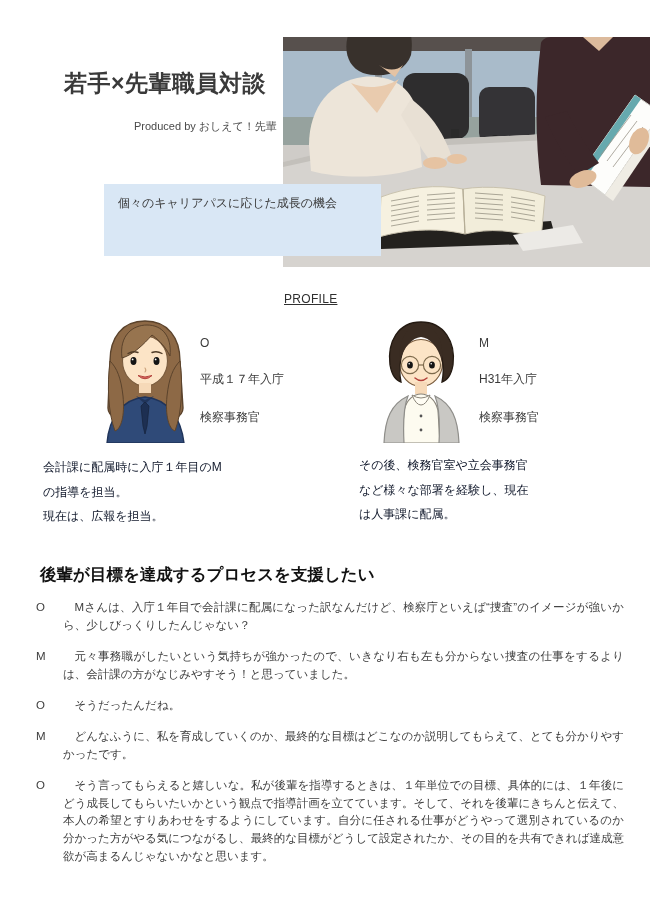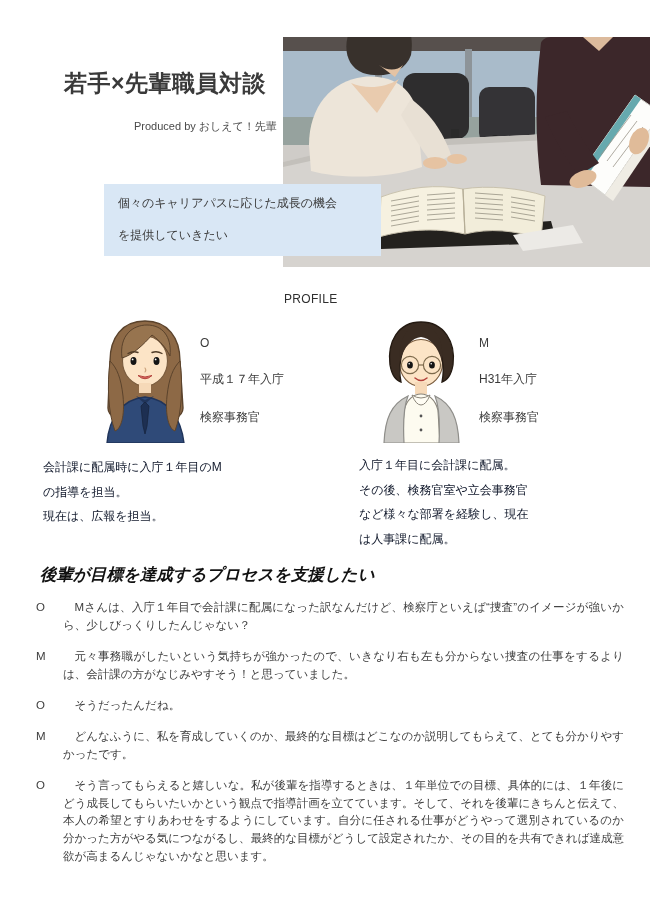--- a/index.html
+++ b/index.html
@@ -41,39 +41,38 @@
     padding:13px 0 0 14px;
     margin-left:24px;
   }
   .quote-box p {
     font-size:12px; color:#3a3a3a; line-height:1;
     margin-bottom:20px; white-space:nowrap;
   }
   
   .profile-heading {
     position:absolute; left:284px; top:292px;
-    font-size:12px; color:#2f2f2f; letter-spacing:0.3px;
+    font-size:12px; color:#2f2f2f; letter-spacing:0.3px;text-decoration:underline;
   }
   .avatar { position:absolute; width:101px; height:127px; z-index:1; }
   .avatar-o { left:95px; top:316px; }
   .avatar-m { left:371px; top:316px; }
   .member-info { position:absolute; top:336px; font-size:12px; color:#3a3a3a; }
   .member-info-o { left:200px; }
   .member-info-m { left:479px; }
   .member-info p { margin-bottom:21px; white-space:nowrap; }
   .bio { position:absolute; font-size:12px; color:#0f172a; line-height:2.05; }
   .bio-o { left:43px; top:455px; width:280px; }
   .bio-m { left:359px; top:453px; width:280px; }
   .bio p { white-space:nowrap; }
   
   .section-heading {
     position:absolute; left:40px; top:564px;
     font-size:16.5px; font-weight:bold; color:#111111;
     white-space:nowrap;
-    font-style:italic;
   }
   .dialogue {
     position:absolute; left:36px; top:599px; width:588px;
     font-size:11.5px; line-height:1.56; color:#3d3d3d;
   }
   .turn { display:flex; margin-bottom:13px; }
   .turn .spk { width:27px; flex:0 0 27px; }
   .turn .txt { flex:1; }
   .turn .txt p { text-indent:1em; text-align:justify; }
 </style>
@@ -151,21 +150,20 @@
       </g>
 
       <path d="M262,80 C272,104 284,124 296,138 L316,126 C304,110 292,92 284,74 Z" fill="#3c272a"></path>
       <ellipse cx="300" cy="142" rx="14" ry="8" fill="#e0bb99" transform="rotate(-20 300 142)"></ellipse>
       <ellipse cx="356" cy="104" rx="9" ry="14" fill="#e0bb99" transform="rotate(24 356 104)"></ellipse>
     </svg>
   </div>
 
   <div class="quote-box">
     <p>個々のキャリアパスに応じた成長の機会</p>
-    <p>を提供していきたい</p>
   </div>
 
   <div class="profile-heading">PROFILE</div>
 
   <div class="avatar avatar-o">
     <svg width="101" height="127" viewBox="0 0 101 127">
       <path d="M50,5 C27,5 15,22 15,45 L13,92 C13,101 26,107 38,108 L63,108 C75,107 88,101 88,92 L85,45 C85,22 73,5 50,5 Z" fill="#8d6946" stroke="#5b432c" stroke-width="1.4"></path>
       <ellipse cx="50" cy="45" rx="22.5" ry="25" fill="#fce4c6" stroke="#7a5c3e" stroke-width="1.1"></ellipse>
       <path d="M27,42 C24,19 38,9 52,9 C67,9 77,20 75,40 C69,28 61,22 57,19 C49,28 38,39 27,42 Z" fill="#97744f" stroke="#5b432c" stroke-width="1"></path>
       <path d="M33,37.5 Q38,34.5 43,36.5" stroke="#4f3b27" stroke-width="1.4" fill="none" stroke-linecap="round"></path>
@@ -217,21 +215,20 @@
     <p>H31年入庁</p>
     <p>検察事務官</p>
   </div>
 
   <div class="bio bio-o">
     <p>会計課に配属時に入庁１年目のM</p>
     <p>の指導を担当。</p>
     <p>現在は、広報を担当。</p>
   </div>
   <div class="bio bio-m">
-    <p>入庁１年目に会計課に配属。</p>
     <p>その後、検務官室や立会事務官</p>
     <p>など様々な部署を経験し、現在</p>
     <p>は人事課に配属。</p>
   </div>
 
   <h2 class="section-heading">後輩が目標を達成するプロセスを支援したい</h2>
 
   <div class="dialogue">
 
     <div class="turn">

